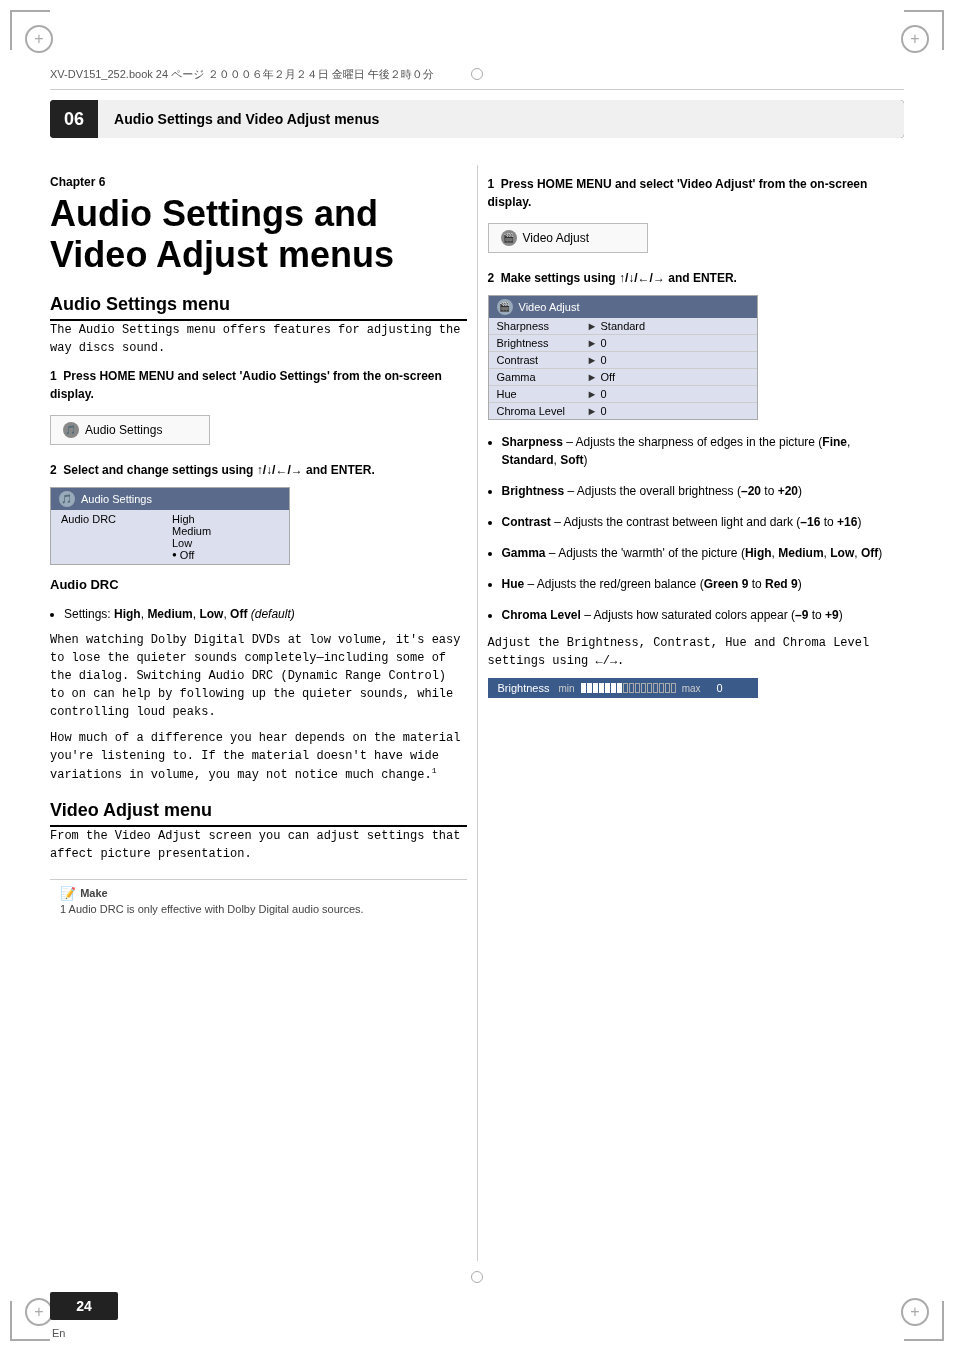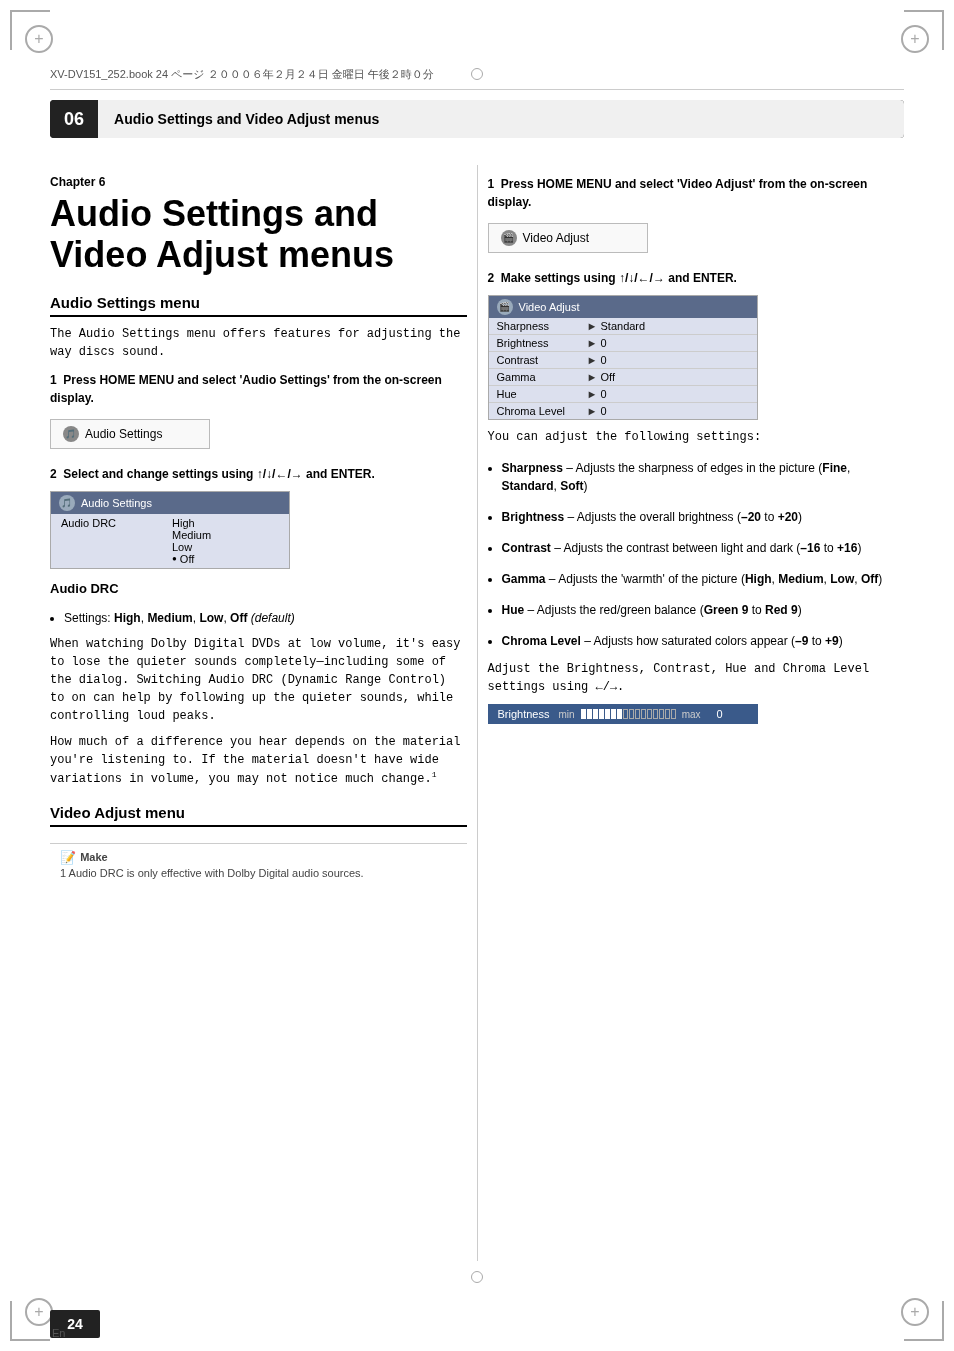--- a/index.html
+++ b/index.html
@@ -124,25 +124,24 @@
     }
     .chapter-big-title {
       font-size: 36px;
       font-weight: bold;
       line-height: 1.15;
       margin-bottom: 18px;
     }
 
     
     .section-heading {
-      font-size: 15px;
+      font-size: 18px;
       font-weight: bold;
       border-bottom: 2px solid #000;
       padding-bottom: 4px;
-      margin-bottom: 8px;
     }
 
     .section-para {
       font-size: 12px;
       line-height: 1.5;
       margin-bottom: 8px;
       font-family: Liberation Mono, monospace;
     }
 
     .step-line {
@@ -300,23 +299,23 @@
     .bright-val {
       color: #fff;
       font-size: 11px;
       min-width: 16px;
       text-align: right;
     }
 
     
     .page-number-box {
       position: absolute;
-      bottom: 13px;
+      bottom: 31px;
       left: 50px;
-      width: 50px;
+      width: 68px;
       height: 28px;
       background: #222;
       color: #fff;
       display: flex;
       align-items: center;
       justify-content: center;
       font-size: 14px;
       font-weight: bold;
       border-radius: 2px;
     }
@@ -426,20 +425,21 @@
     <div class="sub-heading">Audio DRC</div>
     <ul class="bullet-list">
       <li>Settings: <strong>High</strong>, <strong>Medium</strong>, <strong>Low</strong>, <strong>Off</strong> <em>(default)</em></li>
     </ul>
     <p class="section-para" style="margin-top:8px;">When watching Dolby Digital DVDs at low volume, it's easy to lose the quieter sounds completely—including some of the dialog. Switching Audio DRC (Dynamic Range Control) to on can help by following up the quieter sounds, while controlling loud peaks.</p>
     <p class="section-para">
       <span>How much of a difference you hear depends on the material you're listening to. If the material doesn't have wide variations in volume, you may not notice much change.</span><sup>1</sup>
     </p>
 
     <div class="section-heading" style="margin-top:16px;">Video Adjust menu</div>
+    <p class="section-para">From the Video Adjust screen you can adjust settings that affect picture presentation.</p>
 
     <div class="note-box">
       <div class="note-icon">
         <span style="font-size:13px;">📝</span>
         <span>Make</span>
       </div>
       <p>1  Audio DRC is only effective with Dolby Digital audio sources.</p>
     </div>
 
   </div>
@@ -493,21 +493,20 @@
         <div class="va-arrow">►</div>
         <div class="va-value">0</div>
       </div>
       <div class="va-mock-row">
         <div class="va-label">Chroma Level</div>
         <div class="va-arrow">►</div>
         <div class="va-value">0</div>
       </div>
     </div>
 
-    <p class="section-para">You can adjust the following settings:</p>
 
     <ul class="bullet-list">
       <li><strong>Sharpness</strong> – Adjusts the sharpness of edges in the picture (<strong>Fine</strong>, <strong>Standard</strong>, <strong>Soft</strong>)</li>
       <li><strong>Brightness</strong> – Adjusts the overall brightness (<strong>–20</strong> to <strong>+20</strong>)</li>
       <li><strong>Contrast</strong> – Adjusts the contrast between light and dark (<strong>–16</strong> to <strong>+16</strong>)</li>
       <li><strong>Gamma</strong> – Adjusts the 'warmth' of the picture (<strong>High</strong>, <strong>Medium</strong>, <strong>Low</strong>, <strong>Off</strong>)</li>
       <li><strong>Hue</strong> – Adjusts the red/green balance (<strong>Green 9</strong> to <strong>Red 9</strong>)</li>
       <li><strong>Chroma Level</strong> – Adjusts how saturated colors appear (<strong>–9</strong> to <strong>+9</strong>)</li>
     </ul>
 

